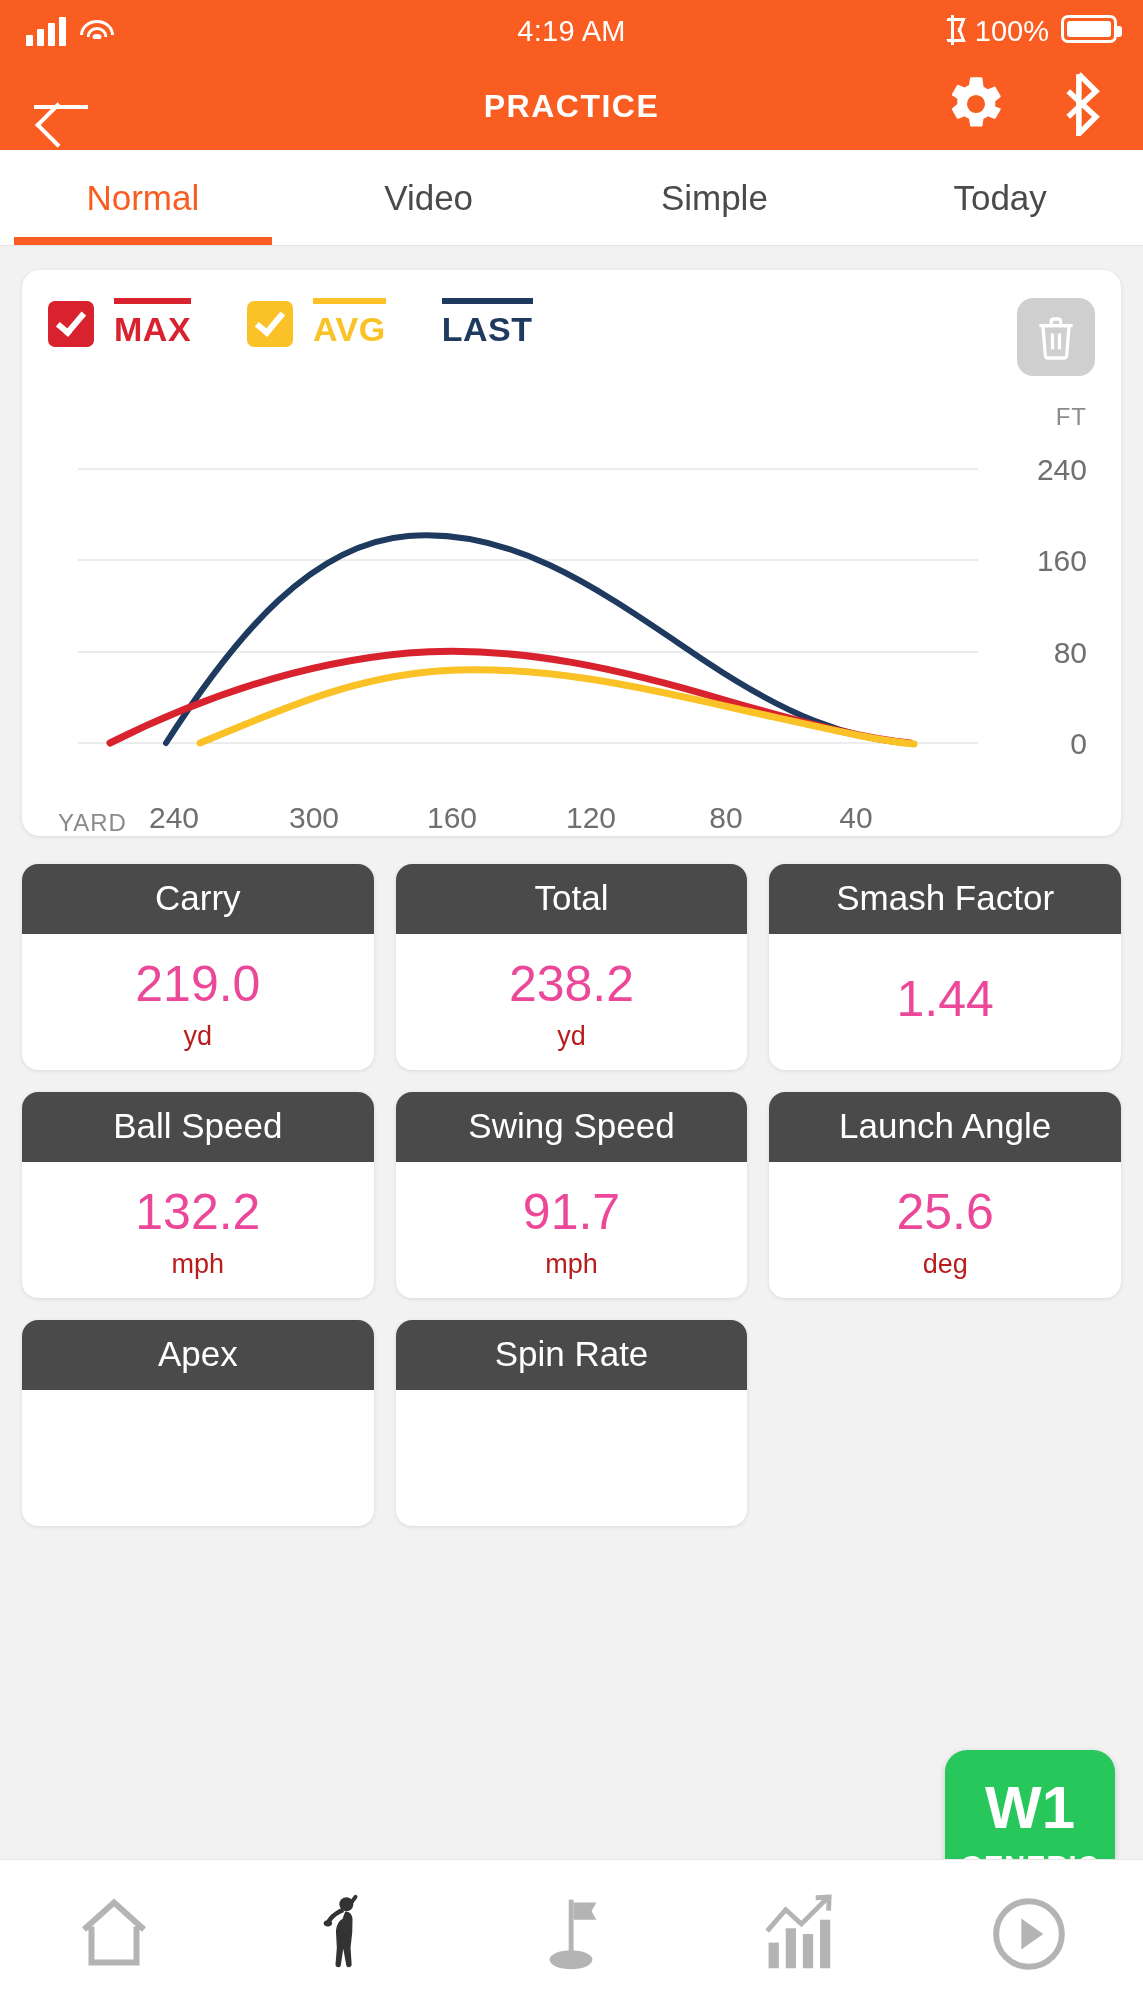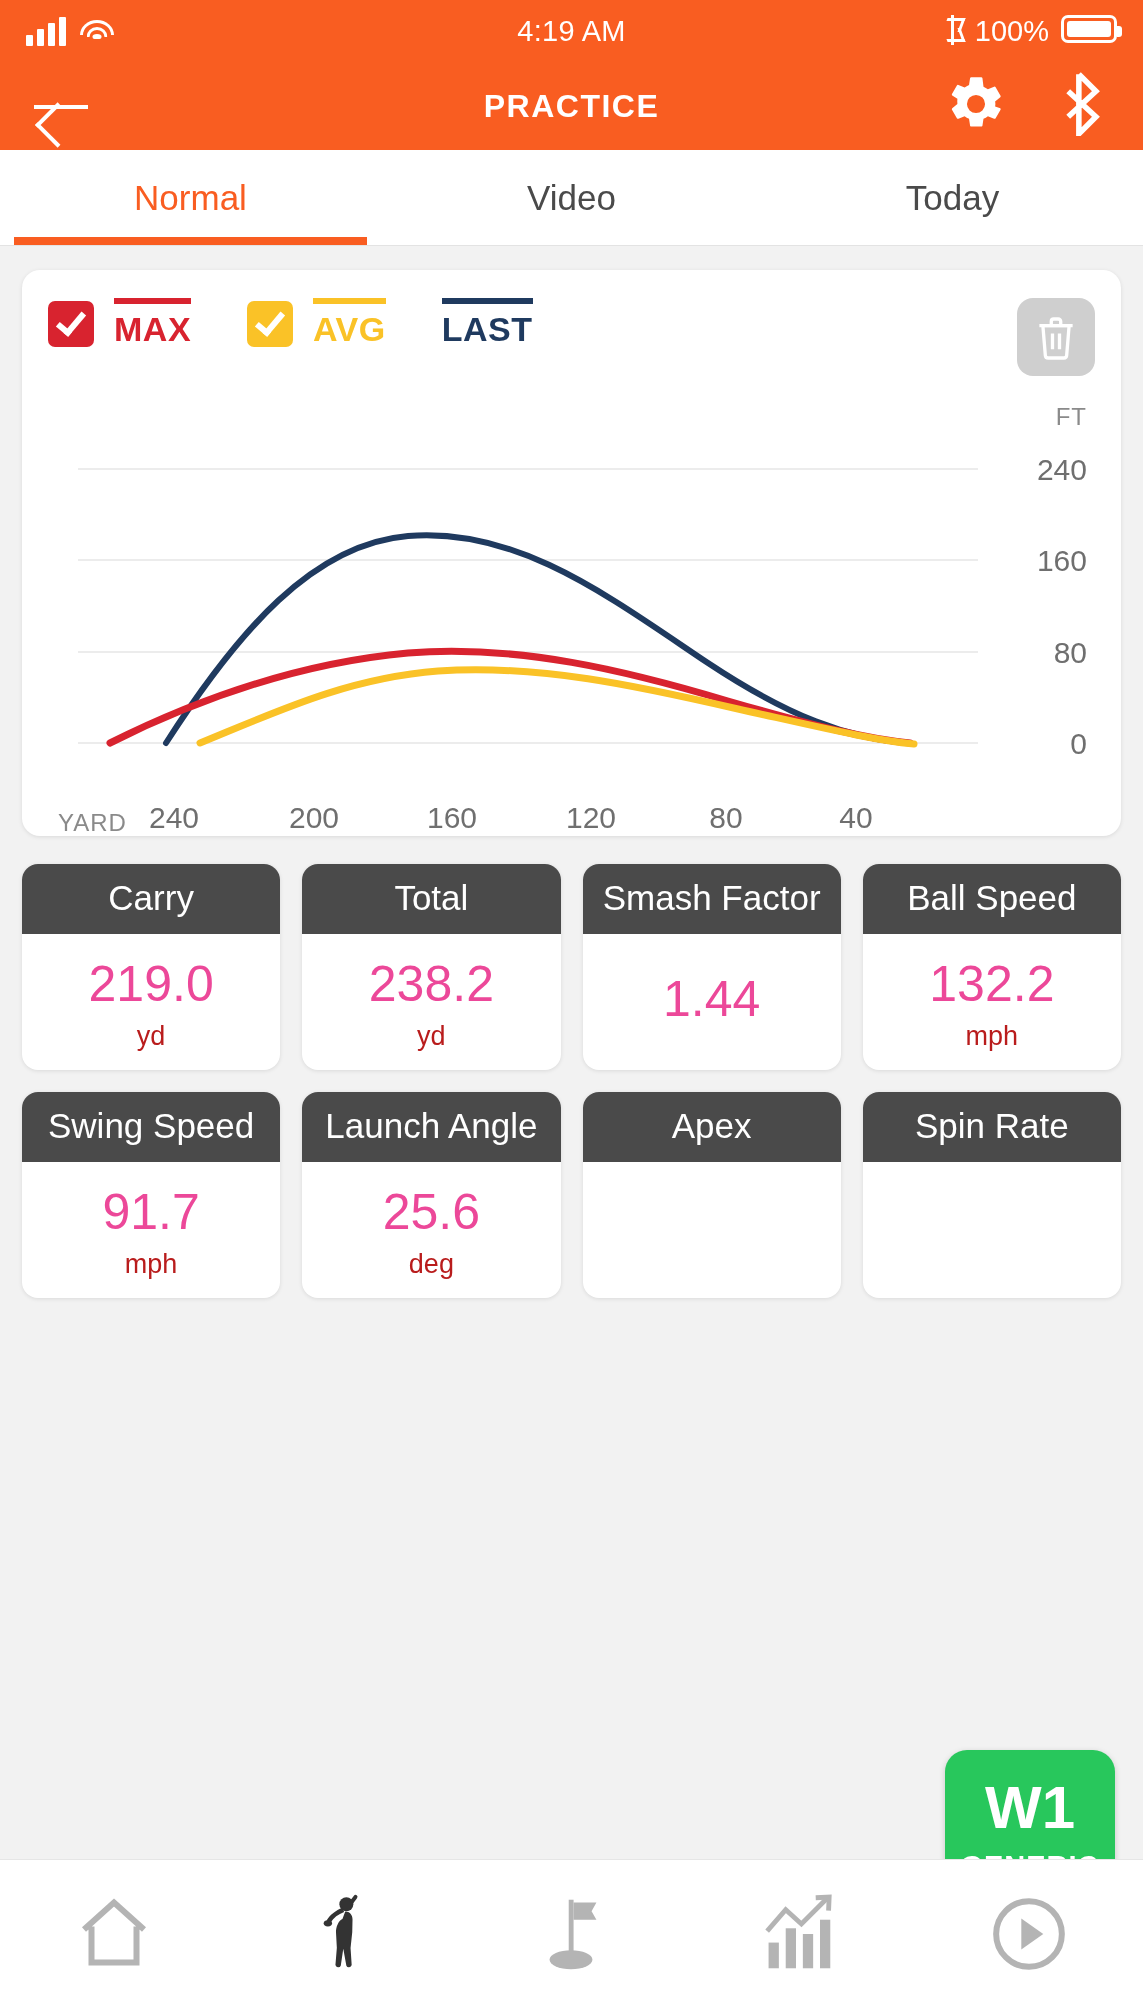--- a/index.html
+++ b/index.html
@@ -139,21 +139,21 @@
   .y-tick{ position:absolute; right:8px; font-size:30px; color:#6f6f6f; }
   .x-axis{
     position:absolute; left:0; right:0; bottom:-60px; height:40px;
   }
   .x-unit{ position:absolute; left:10px; top:8px; font-size:24px; color:#8a8a8a; letter-spacing:1px; }
   .x-tick{ position:absolute; font-size:30px; color:#6f6f6f; top:0; transform:translateX(-50%); }
 
   
   .stats{
     margin:28px 22px 0 22px;
-    display:grid; grid-template-columns:repeat(4,1fr); gap:22px 22px;
+    display:grid; grid-template-columns:repeat(3,1fr); gap:22px 22px;
   }
   .stat-card{
     background:#fff; border-radius:16px; overflow:hidden;
     box-shadow:0 1px 4px rgba(0,0,0,.10);
     display:flex; flex-direction:column; height:206px;
   }
   .stat-head{
     background:#4a4a4a; color:#fff; text-align:center;
     font-size:35px; padding:14px 6px 16px 6px; white-space:nowrap;
   }
@@ -226,20 +226,23 @@
     </span>
   </div>
 </div>
 
 <div class="tabs">
   <div class="tab active">
       <span>Normal</span>
     </div>
   <div class="tab">
       <span>Video</span>
+    </div>
+  <div class="tab">
+      <span>Simple</span>
     </div>
   <div class="tab">
       <span>Today</span>
     </div>
 </div>
 
 <div class="content">
 
   <div class="chart-card">
 
@@ -299,21 +302,21 @@
 
       <div class="y-unit">FT</div>
       <div class="y-tick" style="top:72px">240</div>
       <div class="y-tick" style="top:163px">160</div>
       <div class="y-tick" style="top:255px">80</div>
       <div class="y-tick" style="top:346px">0</div>
 
       <div class="x-axis">
         <span class="x-unit">YARD</span>
         <span class="x-tick" style="left:126px">240</span>
-        <span class="x-tick" style="left:266px">200</span>
+        <span class="x-tick" style="left:266px">300</span>
         <span class="x-tick" style="left:404px">160</span>
         <span class="x-tick" style="left:543px">120</span>
         <span class="x-tick" style="left:678px">80</span>
         <span class="x-tick" style="left:808px">40</span>
       </div>
     </div>
   </div>
 
   <div class="stats">
     <div class="stat-card">

